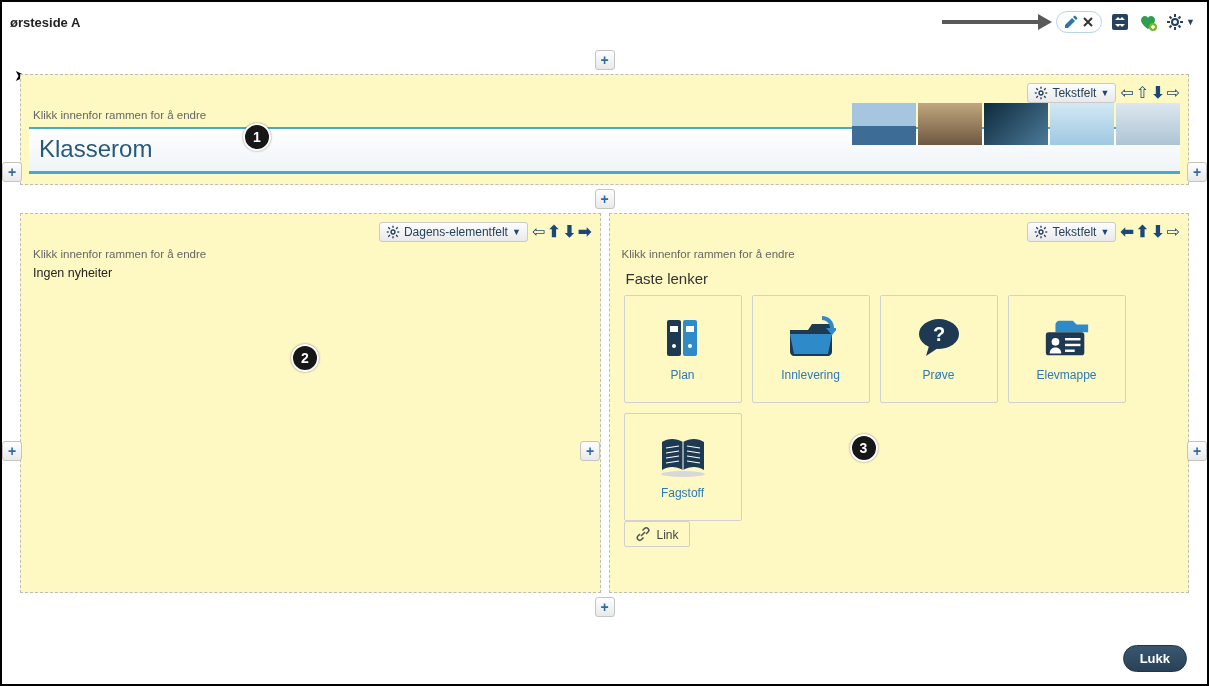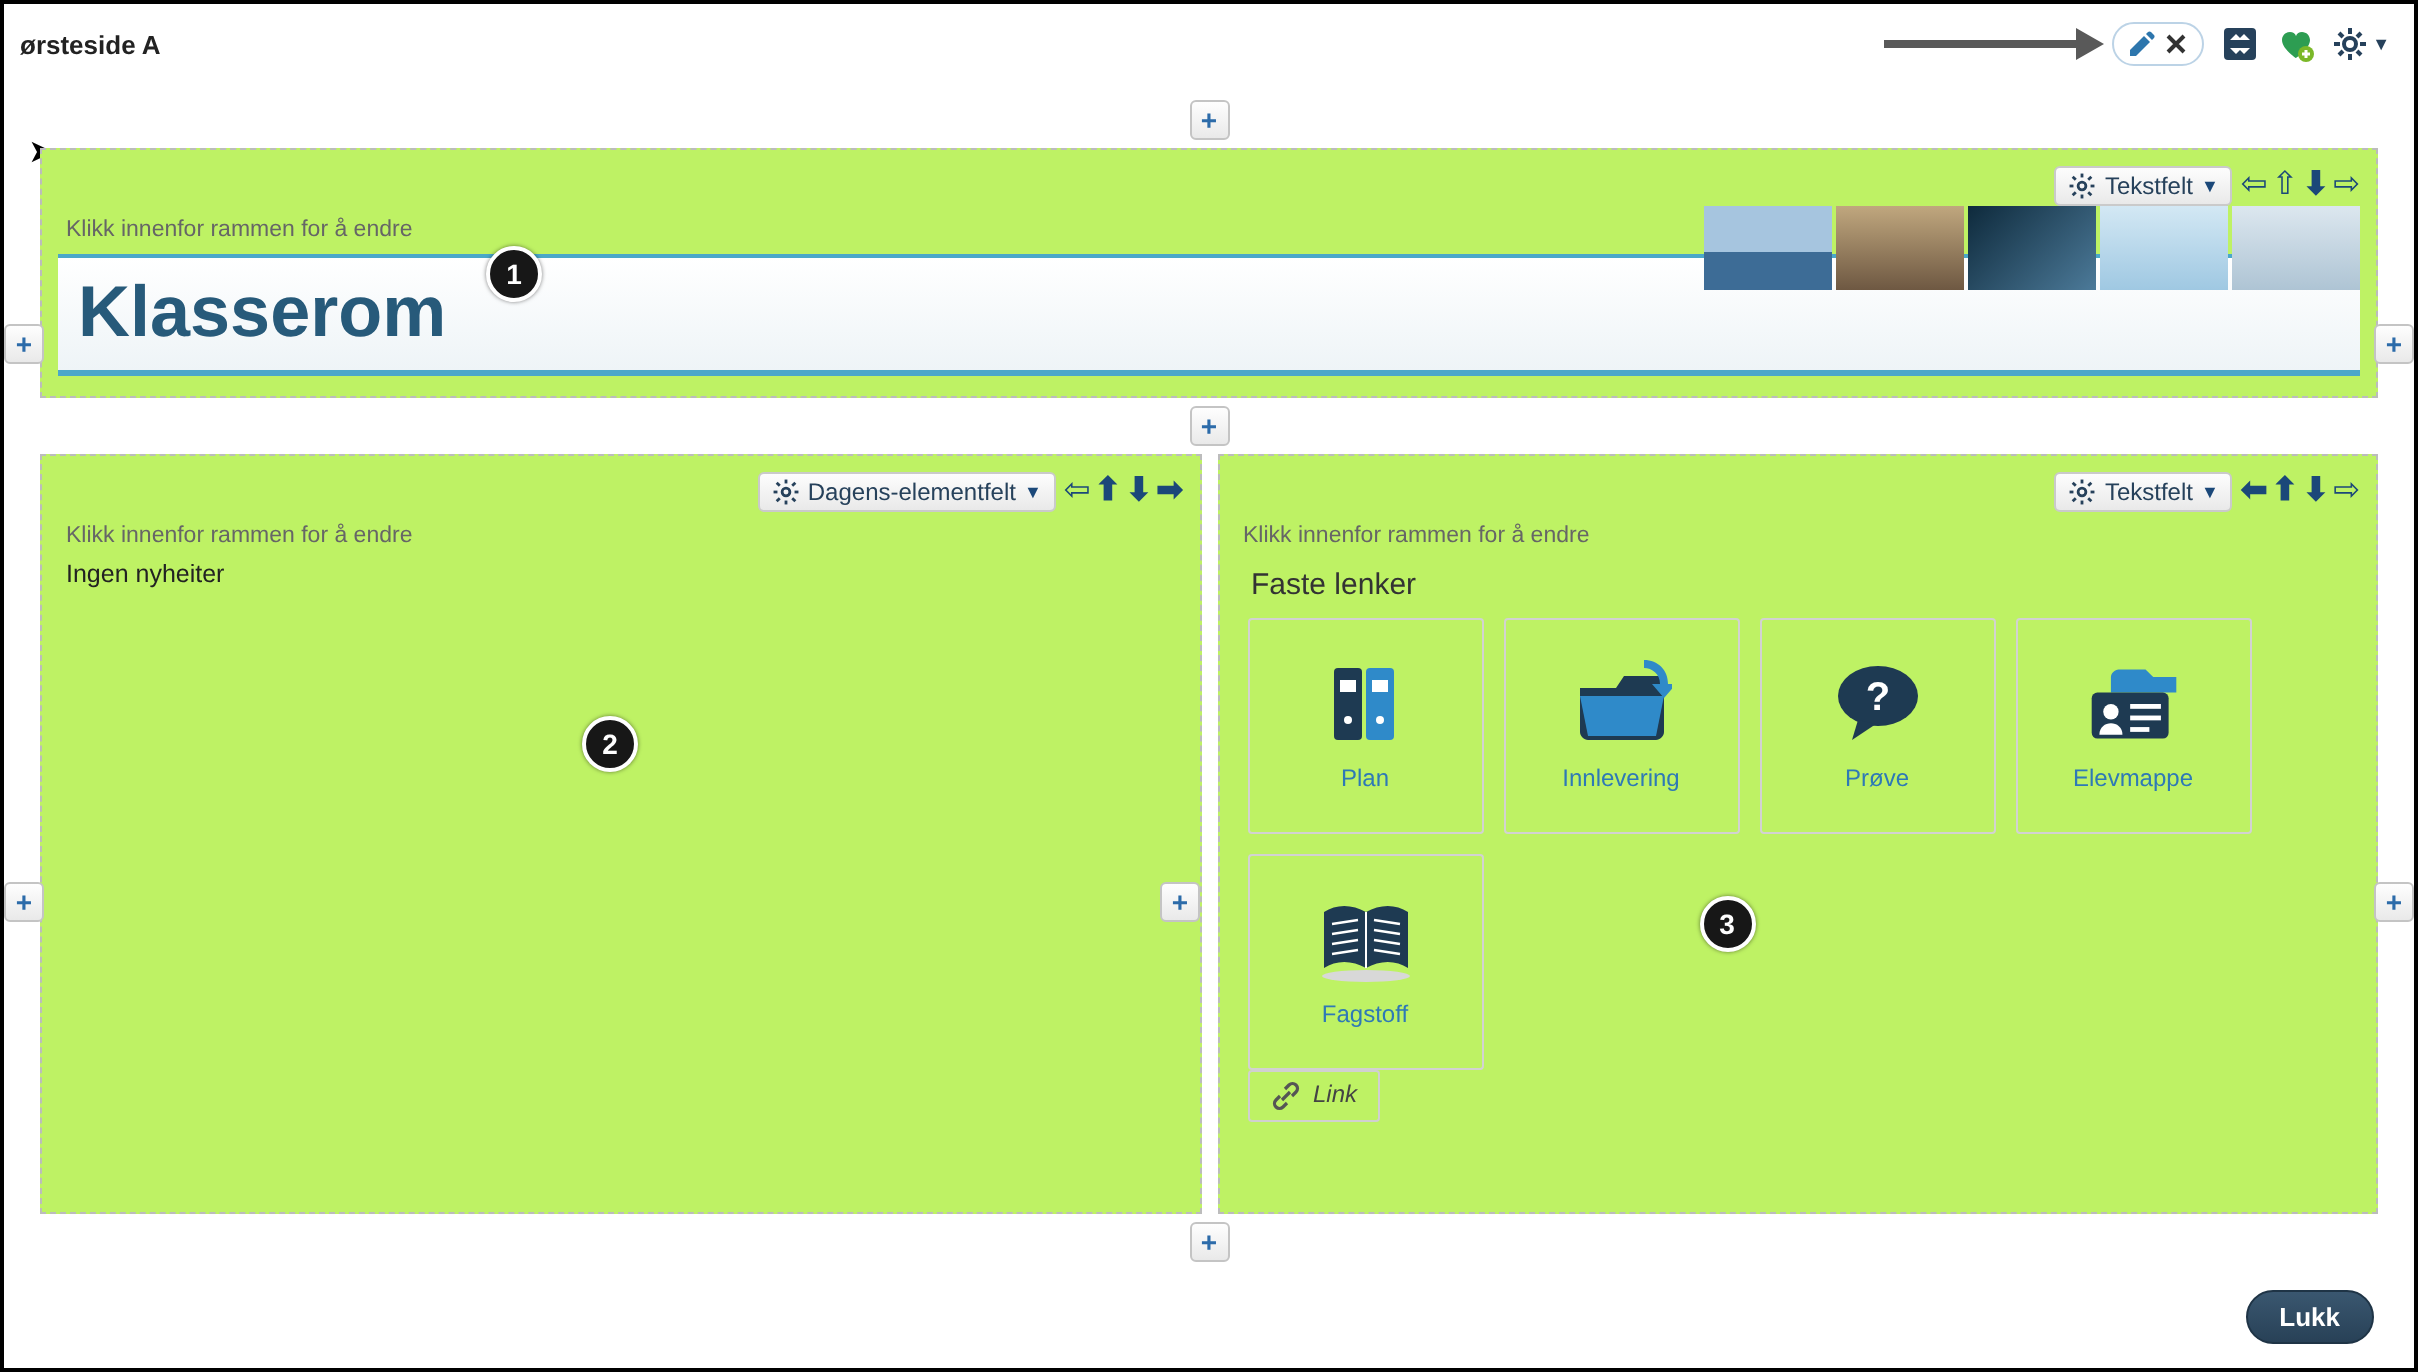--- a/index.html
+++ b/index.html
@@ -12,46 +12,46 @@
 .edit-pill { display:flex; align-items:center; gap:2px; background:#fff; border:1px solid #bcd3e6; border-radius:14px; padding:2px 6px; }
 .edit-pill svg { display:block; }
 .hact { cursor:pointer; }
 .hact svg { display:block; }
 
 .canvas { position: relative; padding: 10px 18px 0 18px; }
 .plus-btn { width: 20px; height: 20px; background: linear-gradient(#fefefe,#e9e9e9); border:1px solid #c4c4c4; border-radius:3px; display:flex; align-items:center; justify-content:center; font-size:14px; font-weight:bold; color:#2c6ba9; cursor:pointer; }
 .plus-cc { display:flex; justify-content:center; margin: 4px 0; }
 .plus-side { position:absolute; }
 
-.block { border: 1.5px dashed #bcbcbc; background:#bef264; position:relative; padding: 6px 8px 10px 8px; }
+.block { border: 1.5px dashed #bcbcbc; background:#fef9c3; position:relative; padding: 6px 8px 10px 8px; }
 .block-head { display:flex; justify-content:flex-end; align-items:center; gap:4px; padding: 2px 0 4px 0; }
 .block-hint { font-size: 11.5px; color:#666; padding: 2px 0 6px 4px; }
 .gear-drop { display:flex; align-items:center; gap:4px; background: linear-gradient(#fdfdfd,#e9e9e9); border:1px solid #cacaca; border-radius:3px; padding:2px 6px; font-size:12px; color:#26415b; cursor:pointer; }
 .gear-drop .tri { font-size:9px; color:#1b4879; }
 .nav-arrows { display:flex; gap:2px; }
 .nav-arrows span { font-size:16px; color:#1b4879; cursor:pointer; line-height:1; }
 
 .hero { position:relative; }
 .hero-title-wrap { border-top: 2px solid #4aa8c9; border-bottom: 3px solid #4aa8c9; background: linear-gradient(#fff,#eef4f7); padding: 6px 10px 8px 10px; display:flex; align-items:center; }
-.hero-title { font-size: 36px; font-weight: 700; color:#275a7a; }
+.hero-title { font-size: 24px; font-weight: 400; color:#275a7a; }
 .hero-imgs { position:absolute; right:8px; top:28px; display:flex; gap:2px; }
 .hero-imgs div { width:64px; height:42px; }
 
 .row2 { display:flex; gap:8px; margin-top:0; }
 .col { flex:1; }
 
 .news-text { font-size:12.5px; color:#222; font-weight:normal; padding-left:4px; }
 
 .links-title { font-size:15px; color:#333; padding:4px 0 8px 8px; }
 .tile-grid { display:flex; flex-wrap:wrap; gap:10px; padding-left:6px; }
 .tile { width:118px; height:108px; border:1px solid #d2d2d2; border-radius:2px; display:flex; flex-direction:column; align-items:center; justify-content:center; gap:8px; cursor:pointer; }
 .tile-icon { width:50px; height:44px; display:flex; align-items:center; justify-content:center; }
 .tile-label { font-size:12px; color:#2e79b6; }
 .section2-title { font-size:14px; color:#333; padding:12px 0 6px 8px; }
-.link-row { display:inline-flex; align-items:flex-start; gap:6px; border:1px solid #d0d0d0; border-radius:2px; padding:4px 10px; margin-left:6px; font-size:12px; color:#444; cursor:pointer;font-style:italic; }
+.link-row { display:inline-flex; align-items:flex-end; gap:6px; border:1px solid #d0d0d0; border-radius:2px; padding:4px 10px; margin-left:6px; font-size:12px; color:#444; cursor:pointer; }
 
 .num-badge { position:absolute; width:28px; height:28px; border-radius:50%; background:#171717; border:2px solid #fff; box-shadow:0 0 2px rgba(0,0,0,0.5); color:#fff; display:flex; align-items:center; justify-content:center; font-size:14px; font-weight:600; z-index:50; }
 
 .close-btn { position:absolute; right:20px; bottom:12px; background: linear-gradient(#3a5770,#284157); color:#fff; border:1px solid #1f3446; border-radius:14px; padding:5px 16px; font-size:13px; font-weight:bold; cursor:pointer; }
 
 .cursor { position:absolute; left:12px; top:64px; font-size:16px; color:#000; pointer-events:none; }
 </style>
 </head>
 <body>
 

